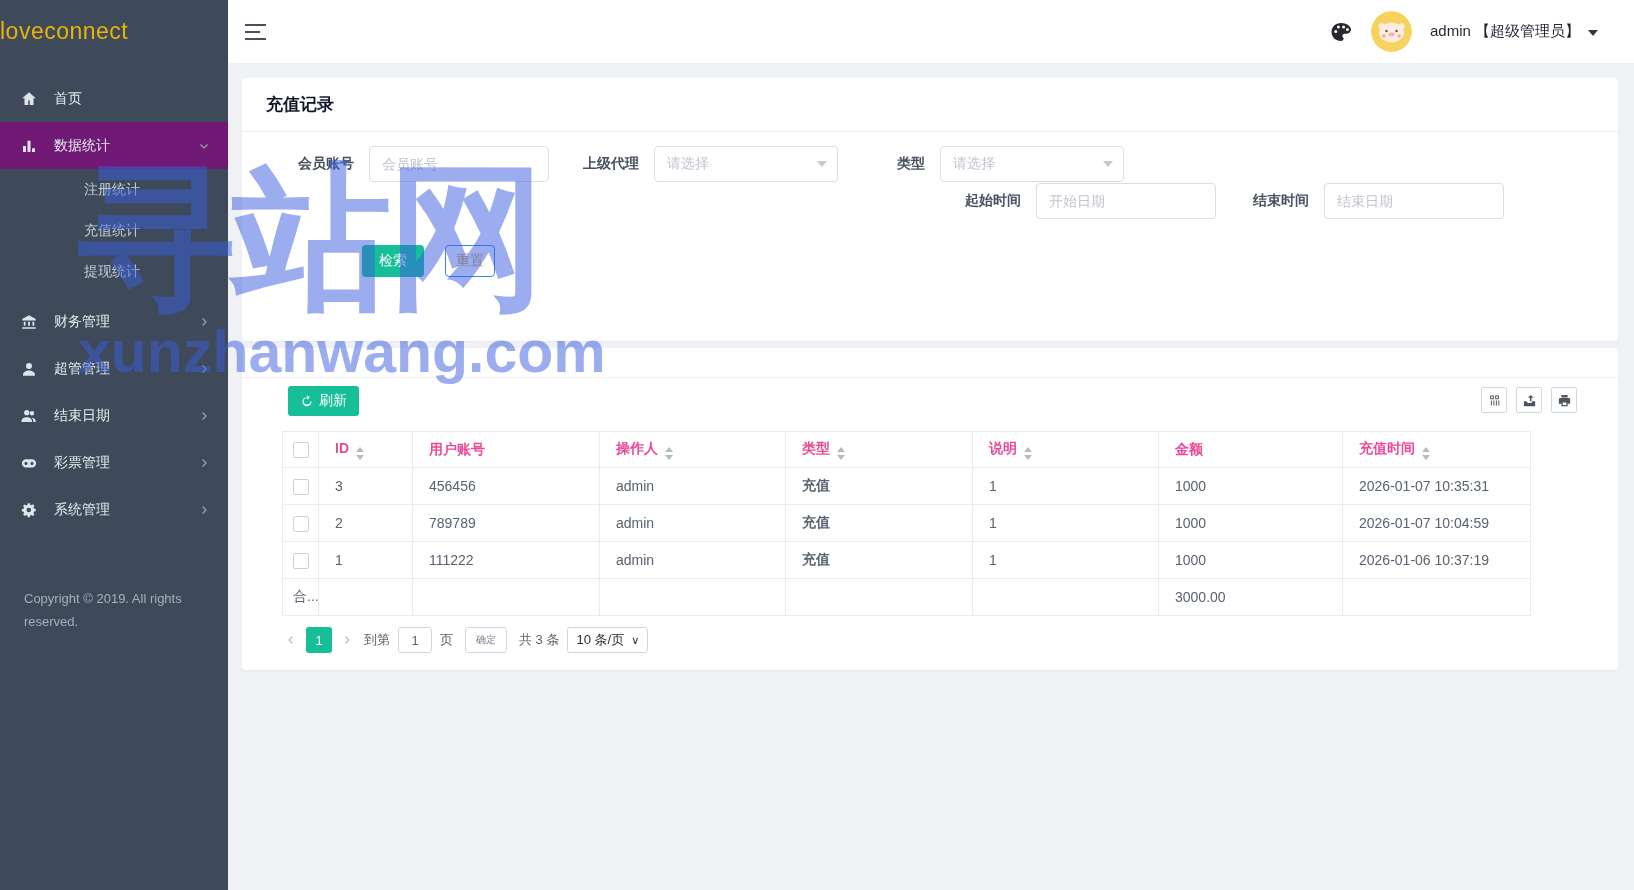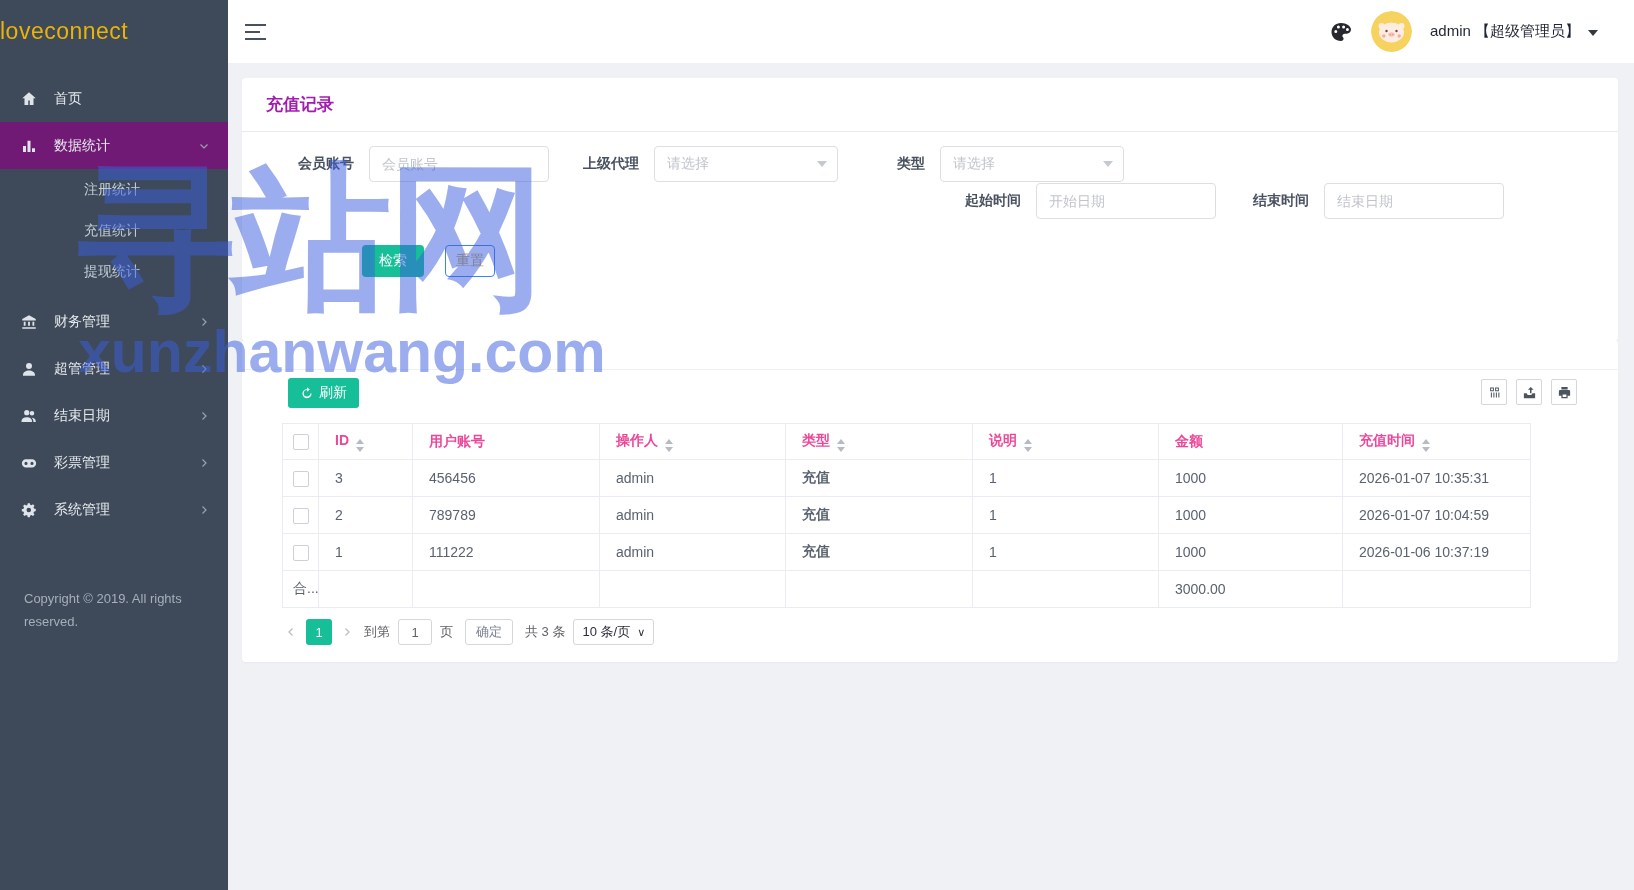--- a/index.html
+++ b/index.html
@@ -29,32 +29,32 @@
   .hamburger span:last-child{ margin-bottom:0; }
   .top-right { margin-left:auto; display:flex; align-items:center; gap:18px; }
   .palette { width:24px; height:24px; color:#26282d; cursor:pointer; display:flex; }
   .palette svg{ width:24px; height:24px; }
   .avatar { width:41px; height:41px; border-radius:50%; overflow:hidden; cursor:pointer; flex:none; }
   .user-wrap { display:flex; align-items:center; gap:8px; cursor:pointer; color:#1f2532; font-size:15px; }
   .caret-down { width:0; height:0; border-left:5px solid transparent; border-right:5px solid transparent; border-top:6px solid #34383f; margin-top:2px; }
   
   .card { position:absolute; left:242px; width:1376px; background:#fff; border-radius:4px; box-shadow:0 1px 2px rgba(31,45,61,.04); }
   .card-filter { top:78px; height:263px; }
-  .card-title { height:54px; line-height:54px; padding:0 24px; font-size:17px; font-weight:bold; color:#a21caf; border-bottom:1px solid #e8eaec; }
+  .card-title { height:54px; line-height:54px; padding:0 24px; font-size:17px; font-weight:bold; color:#0f172a; border-bottom:1px solid #e8eaec; }
   .fg { position:absolute; display:flex; align-items:center; height:36px; }
   .fg label { font-size:14px; font-weight:600; color:#495060; margin-right:15px; white-space:nowrap; }
   .tinput { width:180px; height:36px; border:1px solid #dcdee2; border-radius:4px; padding:0 12px; font-size:14px; color:#515a6e; outline:none; background:#fff; }
   .tinput::placeholder { color:#c0c4cc; }
   .tselect { width:184px; height:36px; border:1px solid #dcdee2; border-radius:4px; padding:0 10px 0 12px; font-size:14px; color:#c0c4cc; display:flex; align-items:center; justify-content:space-between; cursor:pointer; background:#fff; }
   .sel-caret { width:0; height:0; border-left:5px solid transparent; border-right:5px solid transparent; border-top:6px solid #c5c8ce; }
   .btn { border:none; border-radius:4px; font-size:14px; cursor:pointer; font-family:inherit; }
   .btn-search { position:absolute; left:120px; top:167px; width:62px; height:32px; background:#16bf97; color:#fff; }
   .btn-reset { position:absolute; left:203px; top:167px; width:50px; height:32px; background:#fff; border:1px solid #3b82f6; color:#c8a454; }
   
-  .card-table { top:340px; height:322px; }
+  .card-table { top:348px; height:322px; }
   .card-table-topstrip { height:30px; border-bottom:1px solid #eef0f3; }
   .toolbar { margin:8px 40px 0 46px; display:flex; align-items:center; }
   .btn-refresh { height:30px; padding:0 12px; background:#16bf97; color:#fff; border:none; border-radius:3px; font-size:14px; display:inline-flex; align-items:center; gap:5px; cursor:pointer; font-family:inherit; }
   .btn-refresh svg { width:14px; height:14px; }
   .tool-icons { position:absolute; right:41px; top:39px; display:flex; gap:9px; }
   .tool-btn { width:26px; height:26px; border:1px solid #d4d7dc; border-radius:2px; background:#fff; color:#4c545e; display:flex; align-items:center; justify-content:center; cursor:pointer; }
   .tool-btn svg { width:15px; height:15px; }
   table.grid { margin:15px 40px 0 40px; width:1248px; border-collapse:collapse; table-layout:fixed; }
   .grid th, .grid td { border:1px solid #e9ecf2; font-size:14px; padding:0 0 0 16px; text-align:left; height:36px; }
   .grid td { height:37px; color:#5a6270; }
@@ -66,21 +66,21 @@
   .sort .up { border-bottom:5px solid #b6bac2; }
   .sort .down { border-top:5px solid #b6bac2; }
   .type-green { color:#22a345; font-weight:600; }
   
   .pager { margin:11px 40px 0 40px; display:flex; align-items:center; font-size:13px; color:#606266; }
   .pg-chev { width:18px; height:26px; display:flex; align-items:center; justify-content:center; color:#b9bec7; cursor:pointer; }
   .pg-chev svg { width:12px; height:12px; }
   .pg-cur { width:26px; height:26px; background:#16bf97; color:#fff; border-radius:3px; display:flex; align-items:center; justify-content:center; margin:0 6px; cursor:pointer; }
   .pg-text { margin:0 8px; white-space:nowrap; }
   .pg-input { width:34px; height:26px; border:1px solid #d4d7dc; border-radius:3px; text-align:center; font-size:13px; color:#606266; outline:none; }
-  .pg-btn { height:26px; padding:0 10px; margin:0 4px; background:#fff; border:1px solid #d4d7dc; border-radius:3px; color:#7a828e; font-size:13px; cursor:pointer; font-family:inherit; }
+  .pg-btn { height:26px; padding:0 10px; margin:0 4px; background:#fff; border:1px solid #d4d7dc; border-radius:3px; color:#7a828e; font-size:10px; cursor:pointer; font-family:inherit; }
   .pg-select { height:26px; border:1px solid #d4d7dc; border-radius:3px; padding:0 8px; display:flex; align-items:center; gap:7px; cursor:pointer; background:#fff; color:#2b2f36; }
   .pg-select .nat-caret { font-size:11px; color:#2b2f36; }
   
   .watermark { position:absolute; left:78px; top:158px; z-index:60; pointer-events:none; color:#3a5ede; opacity:.5; font-weight:bold; line-height:1; }
   .wm-title { font-size:158px; letter-spacing:-3px; }
   .wm-url { font-size:59px; margin-top:7px; letter-spacing:0; }
 </style>
 </head>
 <body>
 

